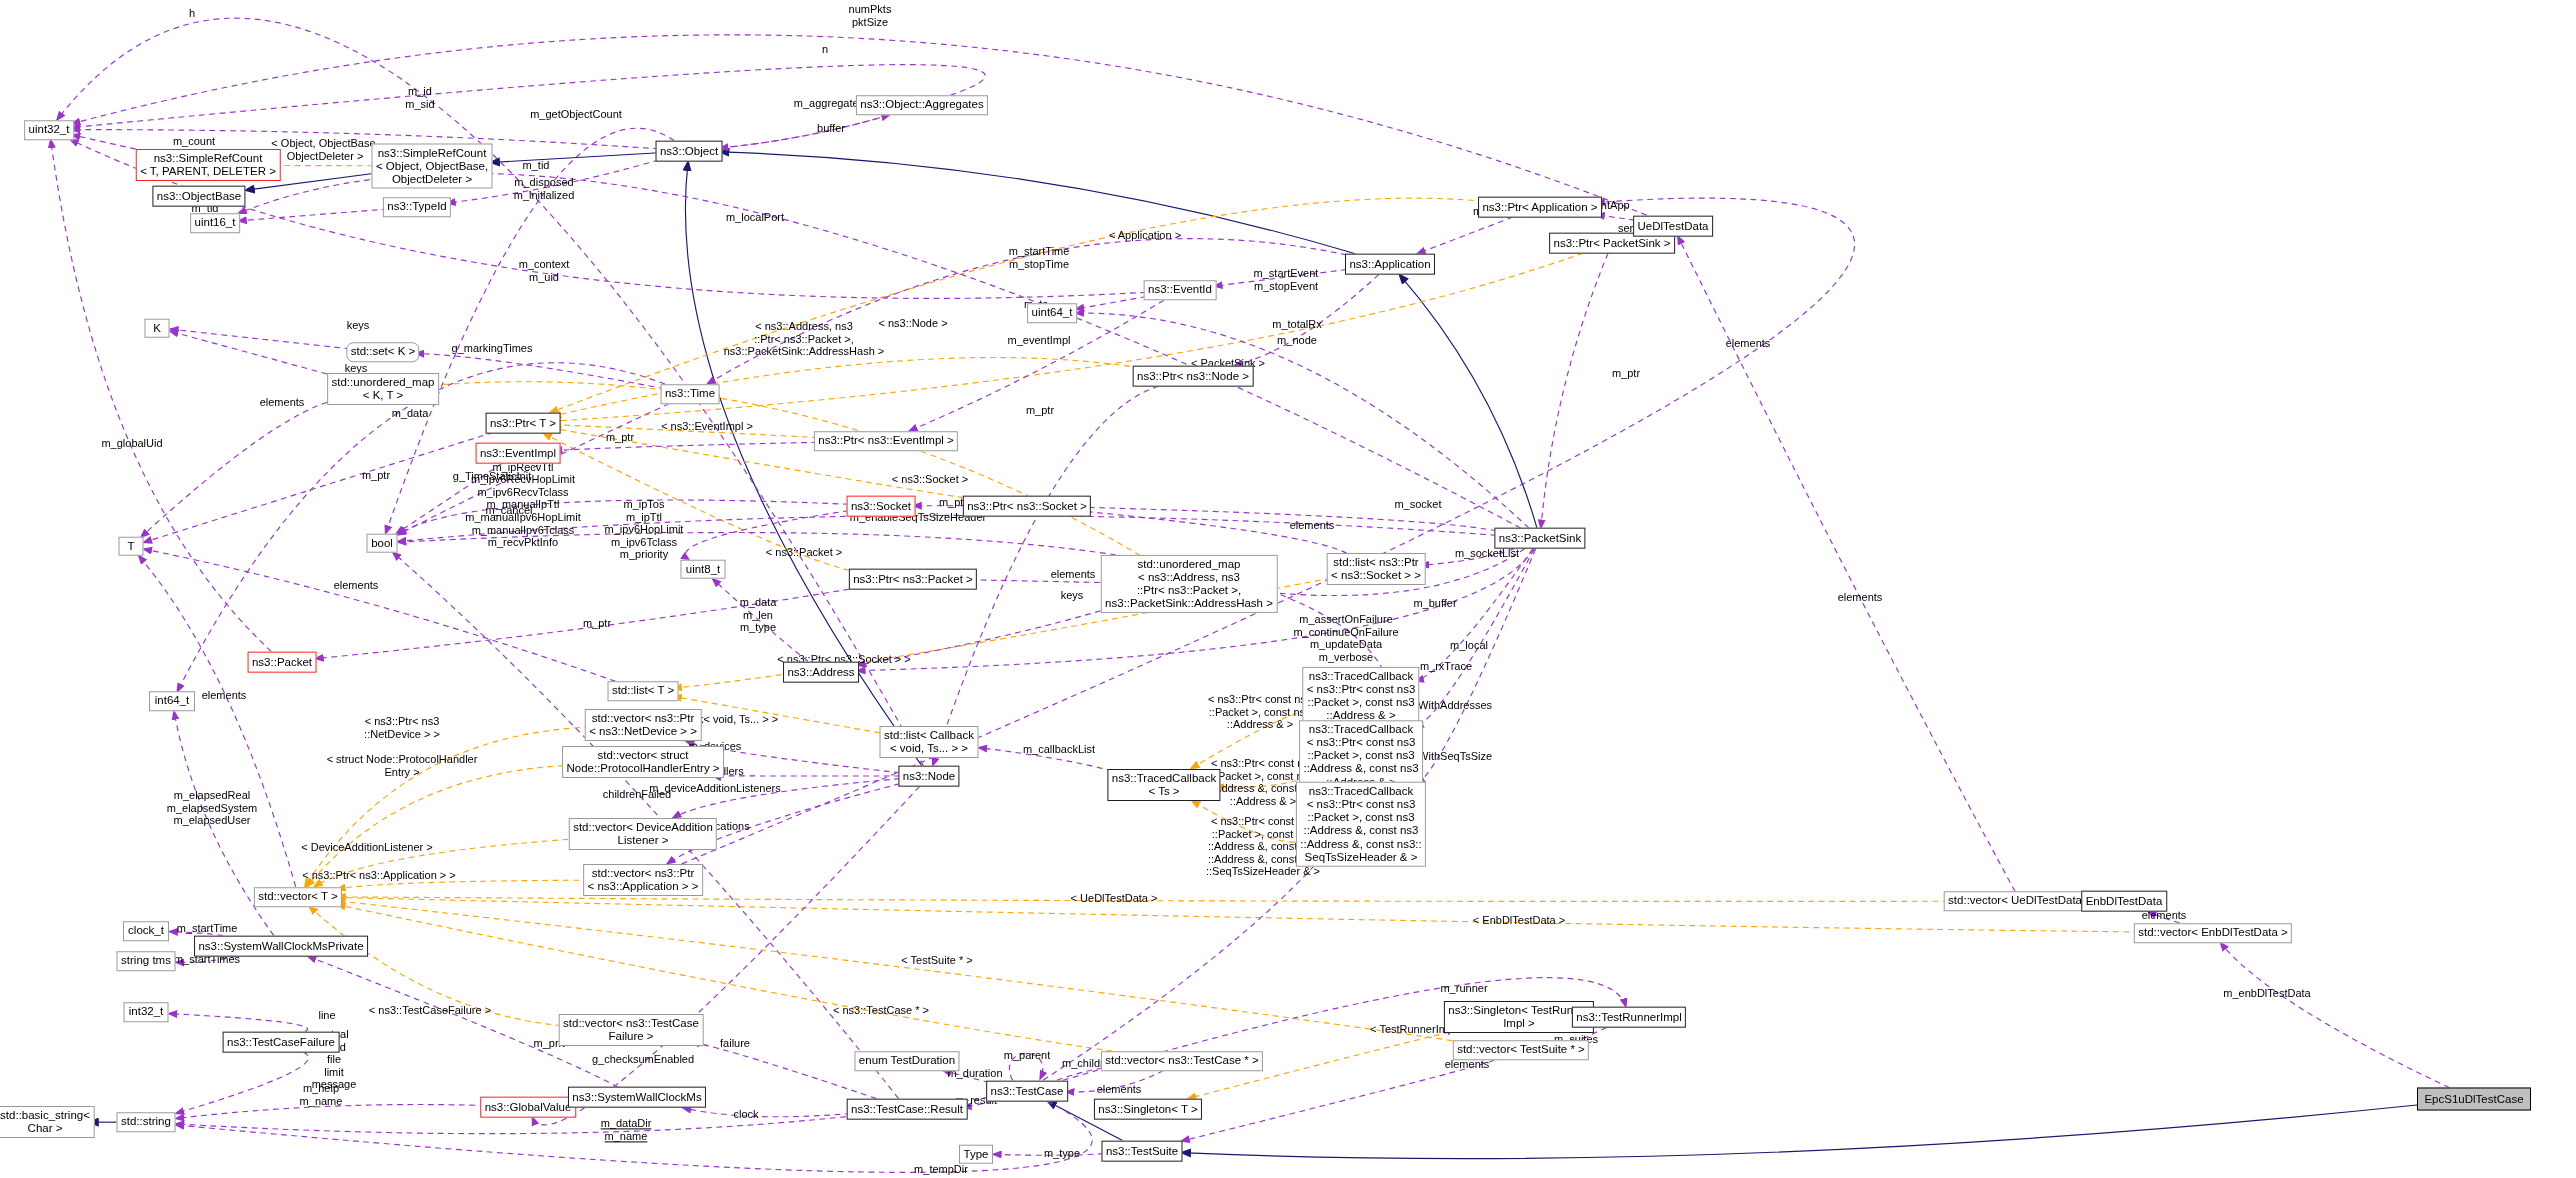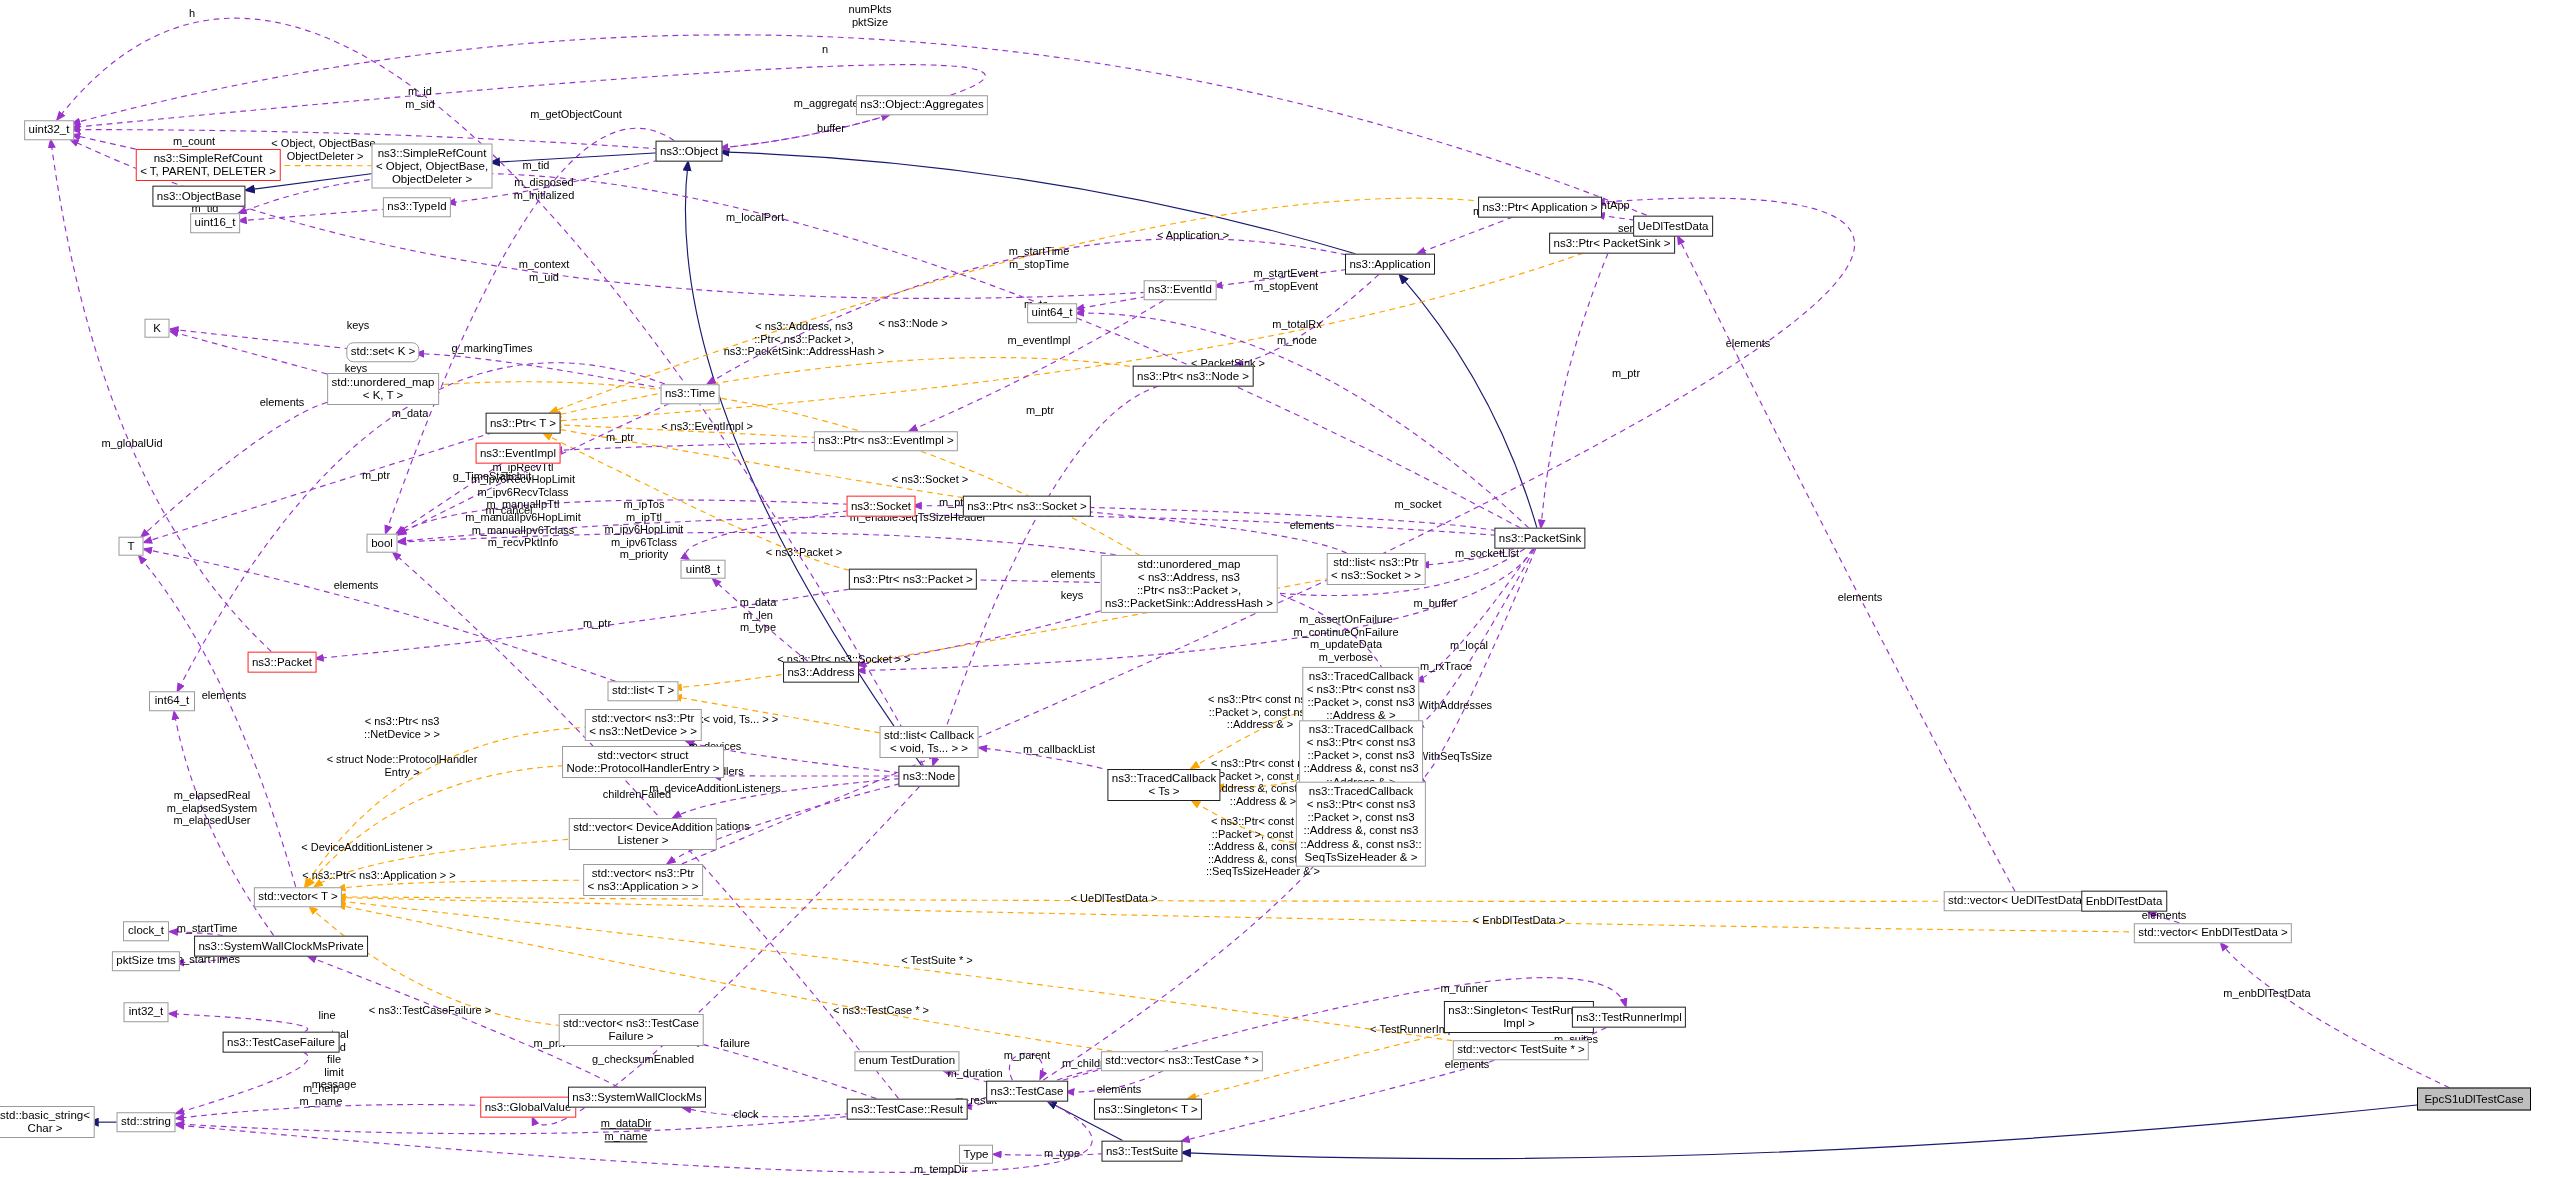--- a/index.html
+++ b/index.html
@@ -161,21 +161,21 @@
       <div class="elabel" style="left: 194px; top: 141px;">m_count</div>
       <div class="elabel" style="left: 829px; top: 103px;">m_aggregates</div>
       <div class="elabel" style="left: 831px; top: 128px;">buffer</div>
       <div class="elabel" style="left: 536px; top: 165px;">m_tid</div>
       <div class="elabel" style="left: 205px; top: 208px;">m_tid</div>
       <div class="elabel" style="left: 544px; top: 189px;">m_disposed
 m_initialized</div>
       <div class="elabel" style="left: 544px; top: 271px;">m_context
 m_uid</div>
       <div class="elabel" style="left: 755px; top: 217px;">m_localPort</div>
-      <div class="elabel" style="left: 1145px; top: 235px; margin-left: 48px;">&lt; Application &gt;</div>
+      <div class="elabel" style="left: 1145px; top: 235px;">&lt; Application &gt;</div>
       <div class="elabel" style="left: 1487px; top: 211px;">m_ptr</div>
       <div class="elabel" style="left: 1607px; top: 205px;">clientApp</div>
       <div class="elabel" style="left: 1643px; top: 228px;">serverApp</div>
       <div class="elabel" style="left: 1626px; top: 373px;">m_ptr</div>
       <div class="elabel" style="left: 1039px; top: 258px;">m_startTime
 m_stopTime</div>
       <div class="elabel" style="left: 1286px; top: 280px;">m_startEvent
 m_stopEvent</div>
       <div class="elabel" style="left: 1036px; top: 304px;">m_ts</div>
       <div class="elabel" style="left: 1039px; top: 340px;">m_eventImpl</div>
@@ -370,21 +370,21 @@
       <div class="node p" style="left: 1361px; top: 824px; min-width: 112px; min-height: 80px;">ns3::TracedCallback
 &lt; ns3::Ptr&lt; const ns3
 ::Packet &gt;, const ns3
 ::Address &amp;, const ns3
 ::Address &amp;, const ns3::
 SeqTsSizeHeader &amp; &gt;</div>
       <div class="node p" style="left: 703px; top: 569px; min-width: 45px; min-height: 18.4px;">uint8_t</div>
       <div class="node p" style="left: 172px; top: 701px; min-width: 46px; min-height: 19.5px;">int64_t</div>
       <div class="node r" style="left: 282px; top: 662px; min-width: 65px; min-height: 20.7px;">ns3::Packet</div>
       <div class="node p" style="left: 146px; top: 931px; min-width: 46px; min-height: 19.5px;">clock_t</div>
-      <div class="node p" style="left: 146px; top: 961px; min-width: 59px; min-height: 19.5px;">pktSize tms</div>
+      <div class="node p" style="left: 146px; top: 961px; min-width: 59px; min-height: 19.5px;">string tms</div>
       <div class="node b" style="left: 281px; top: 946px; min-width: 150px; min-height: 20.7px;">ns3::SystemWallClockMsPrivate</div>
       <div class="node p" style="left: 146px; top: 1012px; min-width: 45px; min-height: 19.5px;">int32_t</div>
       <div class="node b" style="left: 281px; top: 1042px; min-width: 104px; min-height: 20.7px;">ns3::TestCaseFailure</div>
       <div class="node p" style="left: 45px; top: 1122px; min-width: 88px; min-height: 32px;">std::basic_string&lt;
 Char &gt;</div>
       <div class="node p" style="left: 146px; top: 1122px; min-width: 59px; min-height: 19.5px;">std::string</div>
       <div class="node r" style="left: 528px; top: 1107px; min-width: 85px; min-height: 20.7px;">ns3::GlobalValue</div>
       <div class="node b" style="left: 637px; top: 1097px; min-width: 124px; min-height: 20.7px;">ns3::SystemWallClockMs</div>
       <div class="node p" style="left: 631px; top: 1030px; min-width: 119px; min-height: 32px;">std::vector&lt; ns3::TestCase
 Failure &gt;</div>

